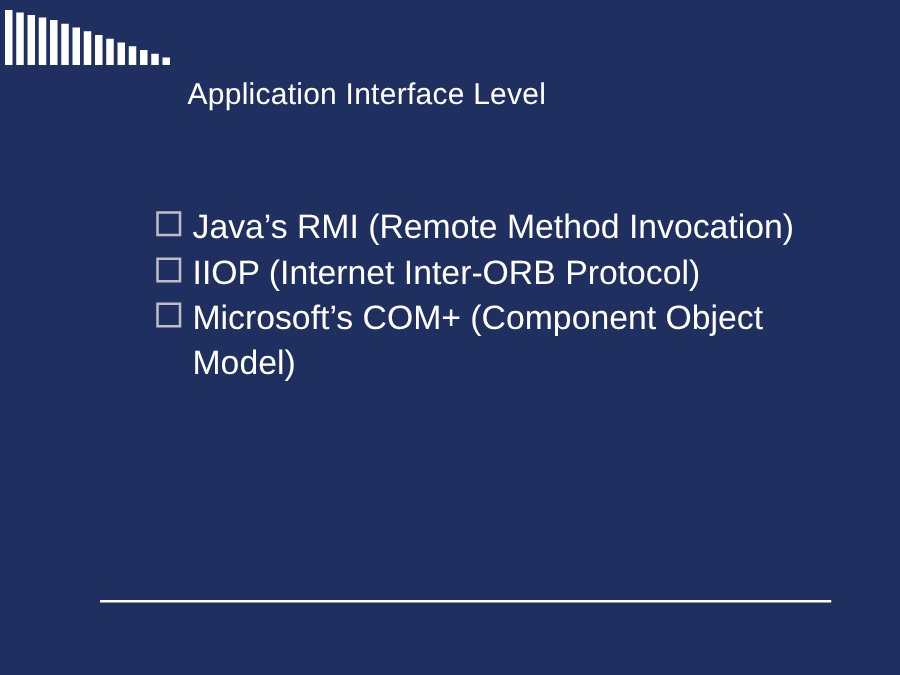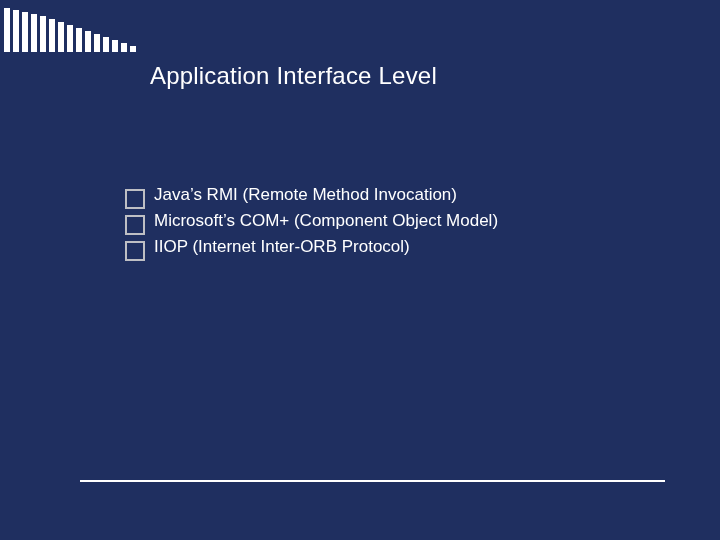--- a/index.html
+++ b/index.html
@@ -37,24 +37,24 @@
     top: 62px;
     left: 150px;
     right: 52px;
     font-size: 24px;
     font-weight: 400;
     letter-spacing: 0.2px;
     white-space: nowrap;
   }
   .body {
     position: absolute;
-    top: 184px;
+    top: 164px;
     left: 125px;
     right: 70px;
-    font-size: 17px;
+    font-size: 27px;
     line-height: 1.32;
   }
   .item {
     display: flex;
     margin: 0 0 1px 0;
   }
   .bullet {
     flex: 0 0 20px;
     height: 20px;
     box-sizing: border-box;
@@ -100,22 +100,22 @@
 
   <div class="title">Application Interface Level</div>
 
   <div class="body">
     <div class="item">
       <span class="bullet"></span>
       <span class="text">Java’s RMI (Remote Method Invocation)</span>
     </div>
     <div class="item">
       <span class="bullet"></span>
-      <span class="text">Microsoft’s COM+ (Component Object Model)</span>
+      <span class="text">IIOP (Internet Inter-ORB Protocol)</span>
     </div>
     <div class="item">
       <span class="bullet"></span>
-      <span class="text">IIOP (Internet Inter-ORB Protocol)</span>
+      <span class="text">Microsoft’s COM+ (Component Object Model)</span>
     </div>
   </div>
 
   <div class="rule"></div>
 </div>
 
 </body></html>

